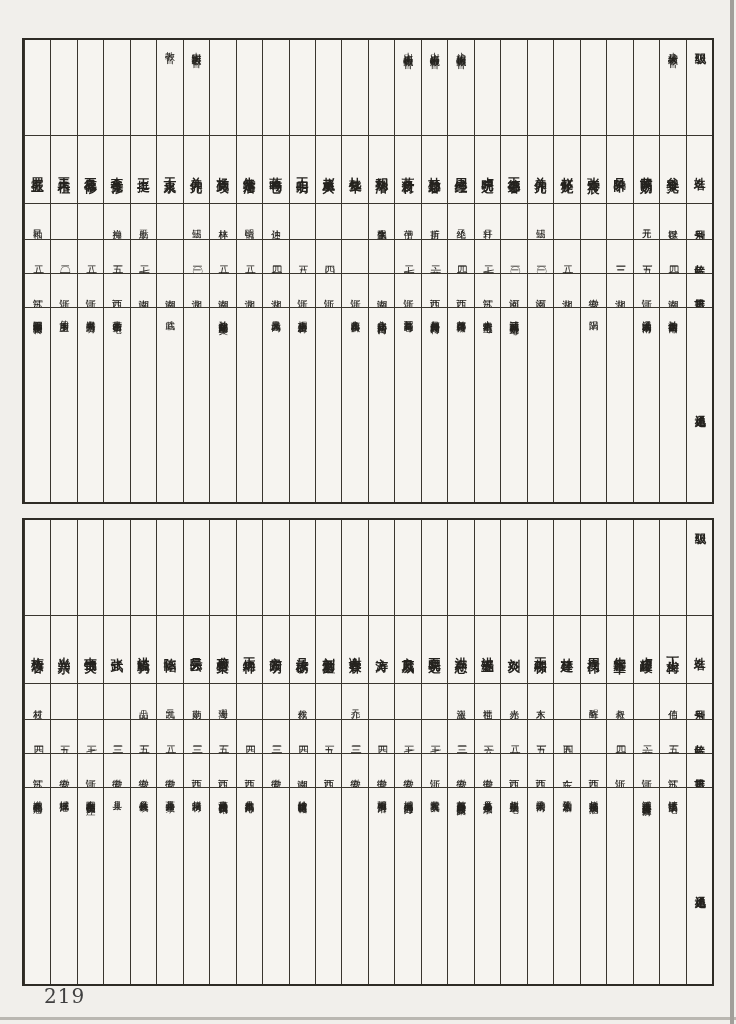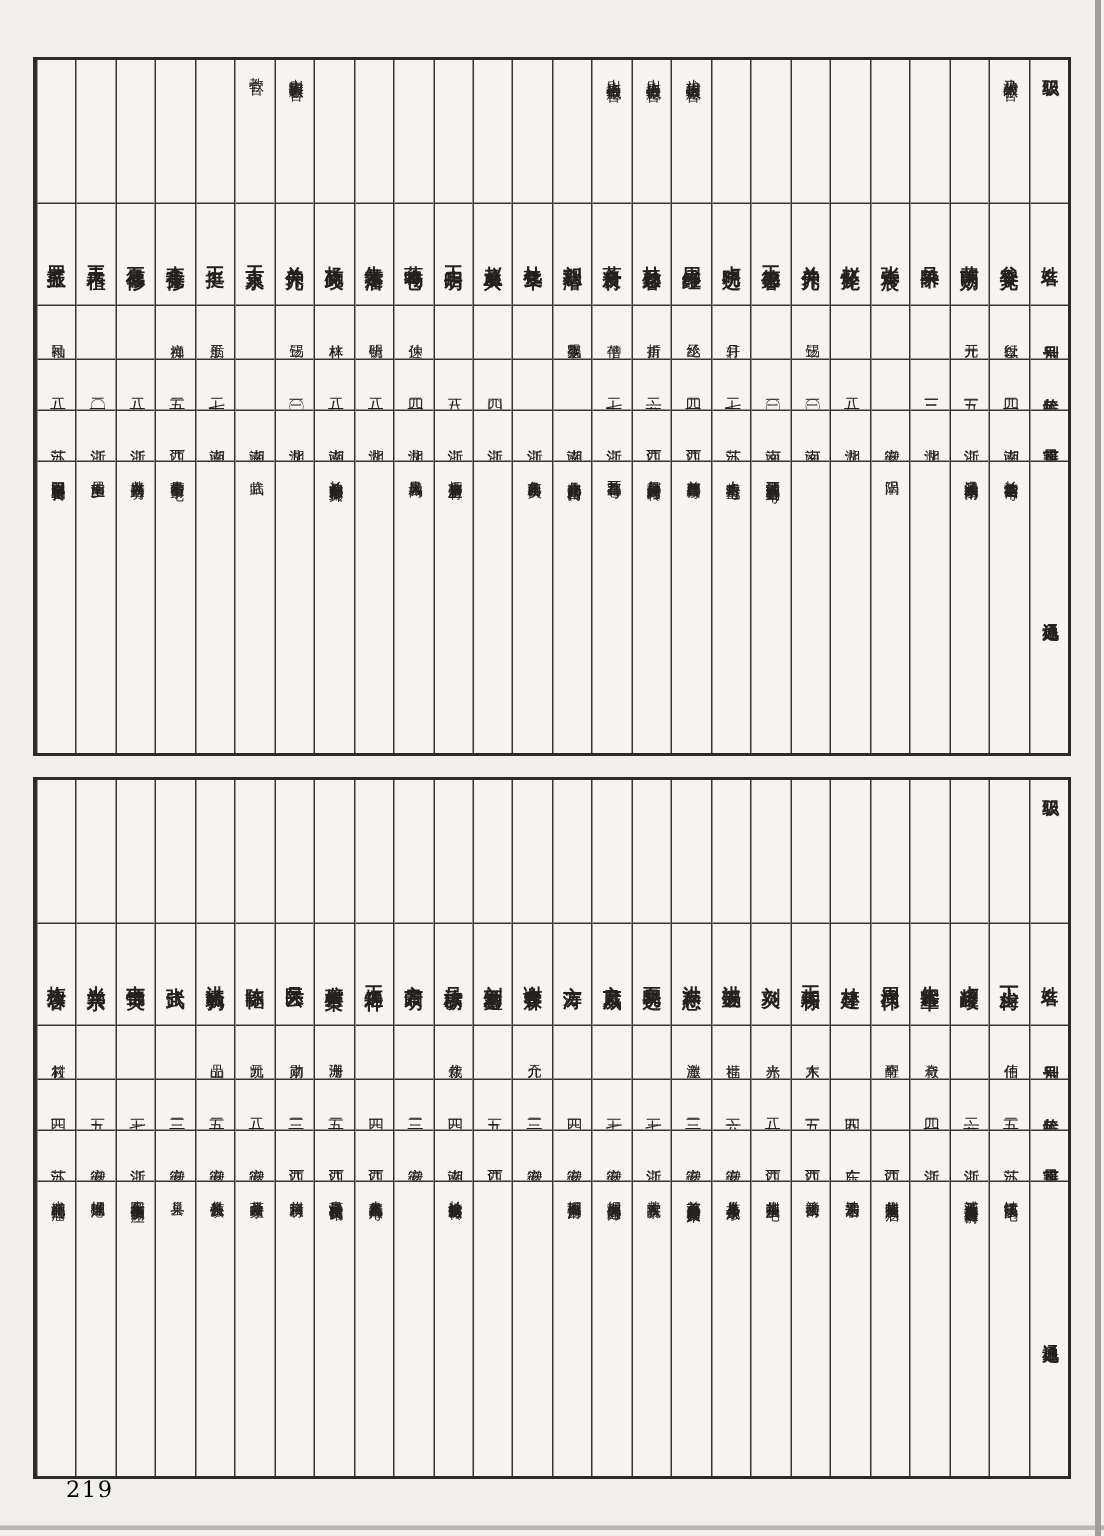--- a/index.html
+++ b/index.html
@@ -49,21 +49,21 @@
   .c-origin{height:34px;font-size:10.5px;}
   .c-addr  {flex:1 1 auto;font-size:9.5px;border-bottom:none;align-items:flex-start;}
   .c-addr > span{padding-top:3px;letter-spacing:.5px;}
   .hdrcol .cell{font-weight:700;}
   .hdrcol .c-rank{align-items:flex-start;font-size:11px;}
   .hdrcol .c-name{font-size:11.5px;}
   .hdrcol .c-alias,.hdrcol .c-age,.hdrcol .c-origin{font-size:10.5px;}
   .hdrcol .c-addr{align-items:center;font-size:11px;}
   .pageno{
     position:absolute;left:44px;top:984px;
-    font-family:"DejaVu Serif",serif;font-size:15px;color:#000000;
+    font-family:"DejaVu Serif",serif;font-size:20px;color:#404040;
     letter-spacing:1px;
   }
 </style>
 </head>
 <body>
 
 <div class="page">
 
   <section class="tbl tbl-top">
     <div class="col hdrcol">

